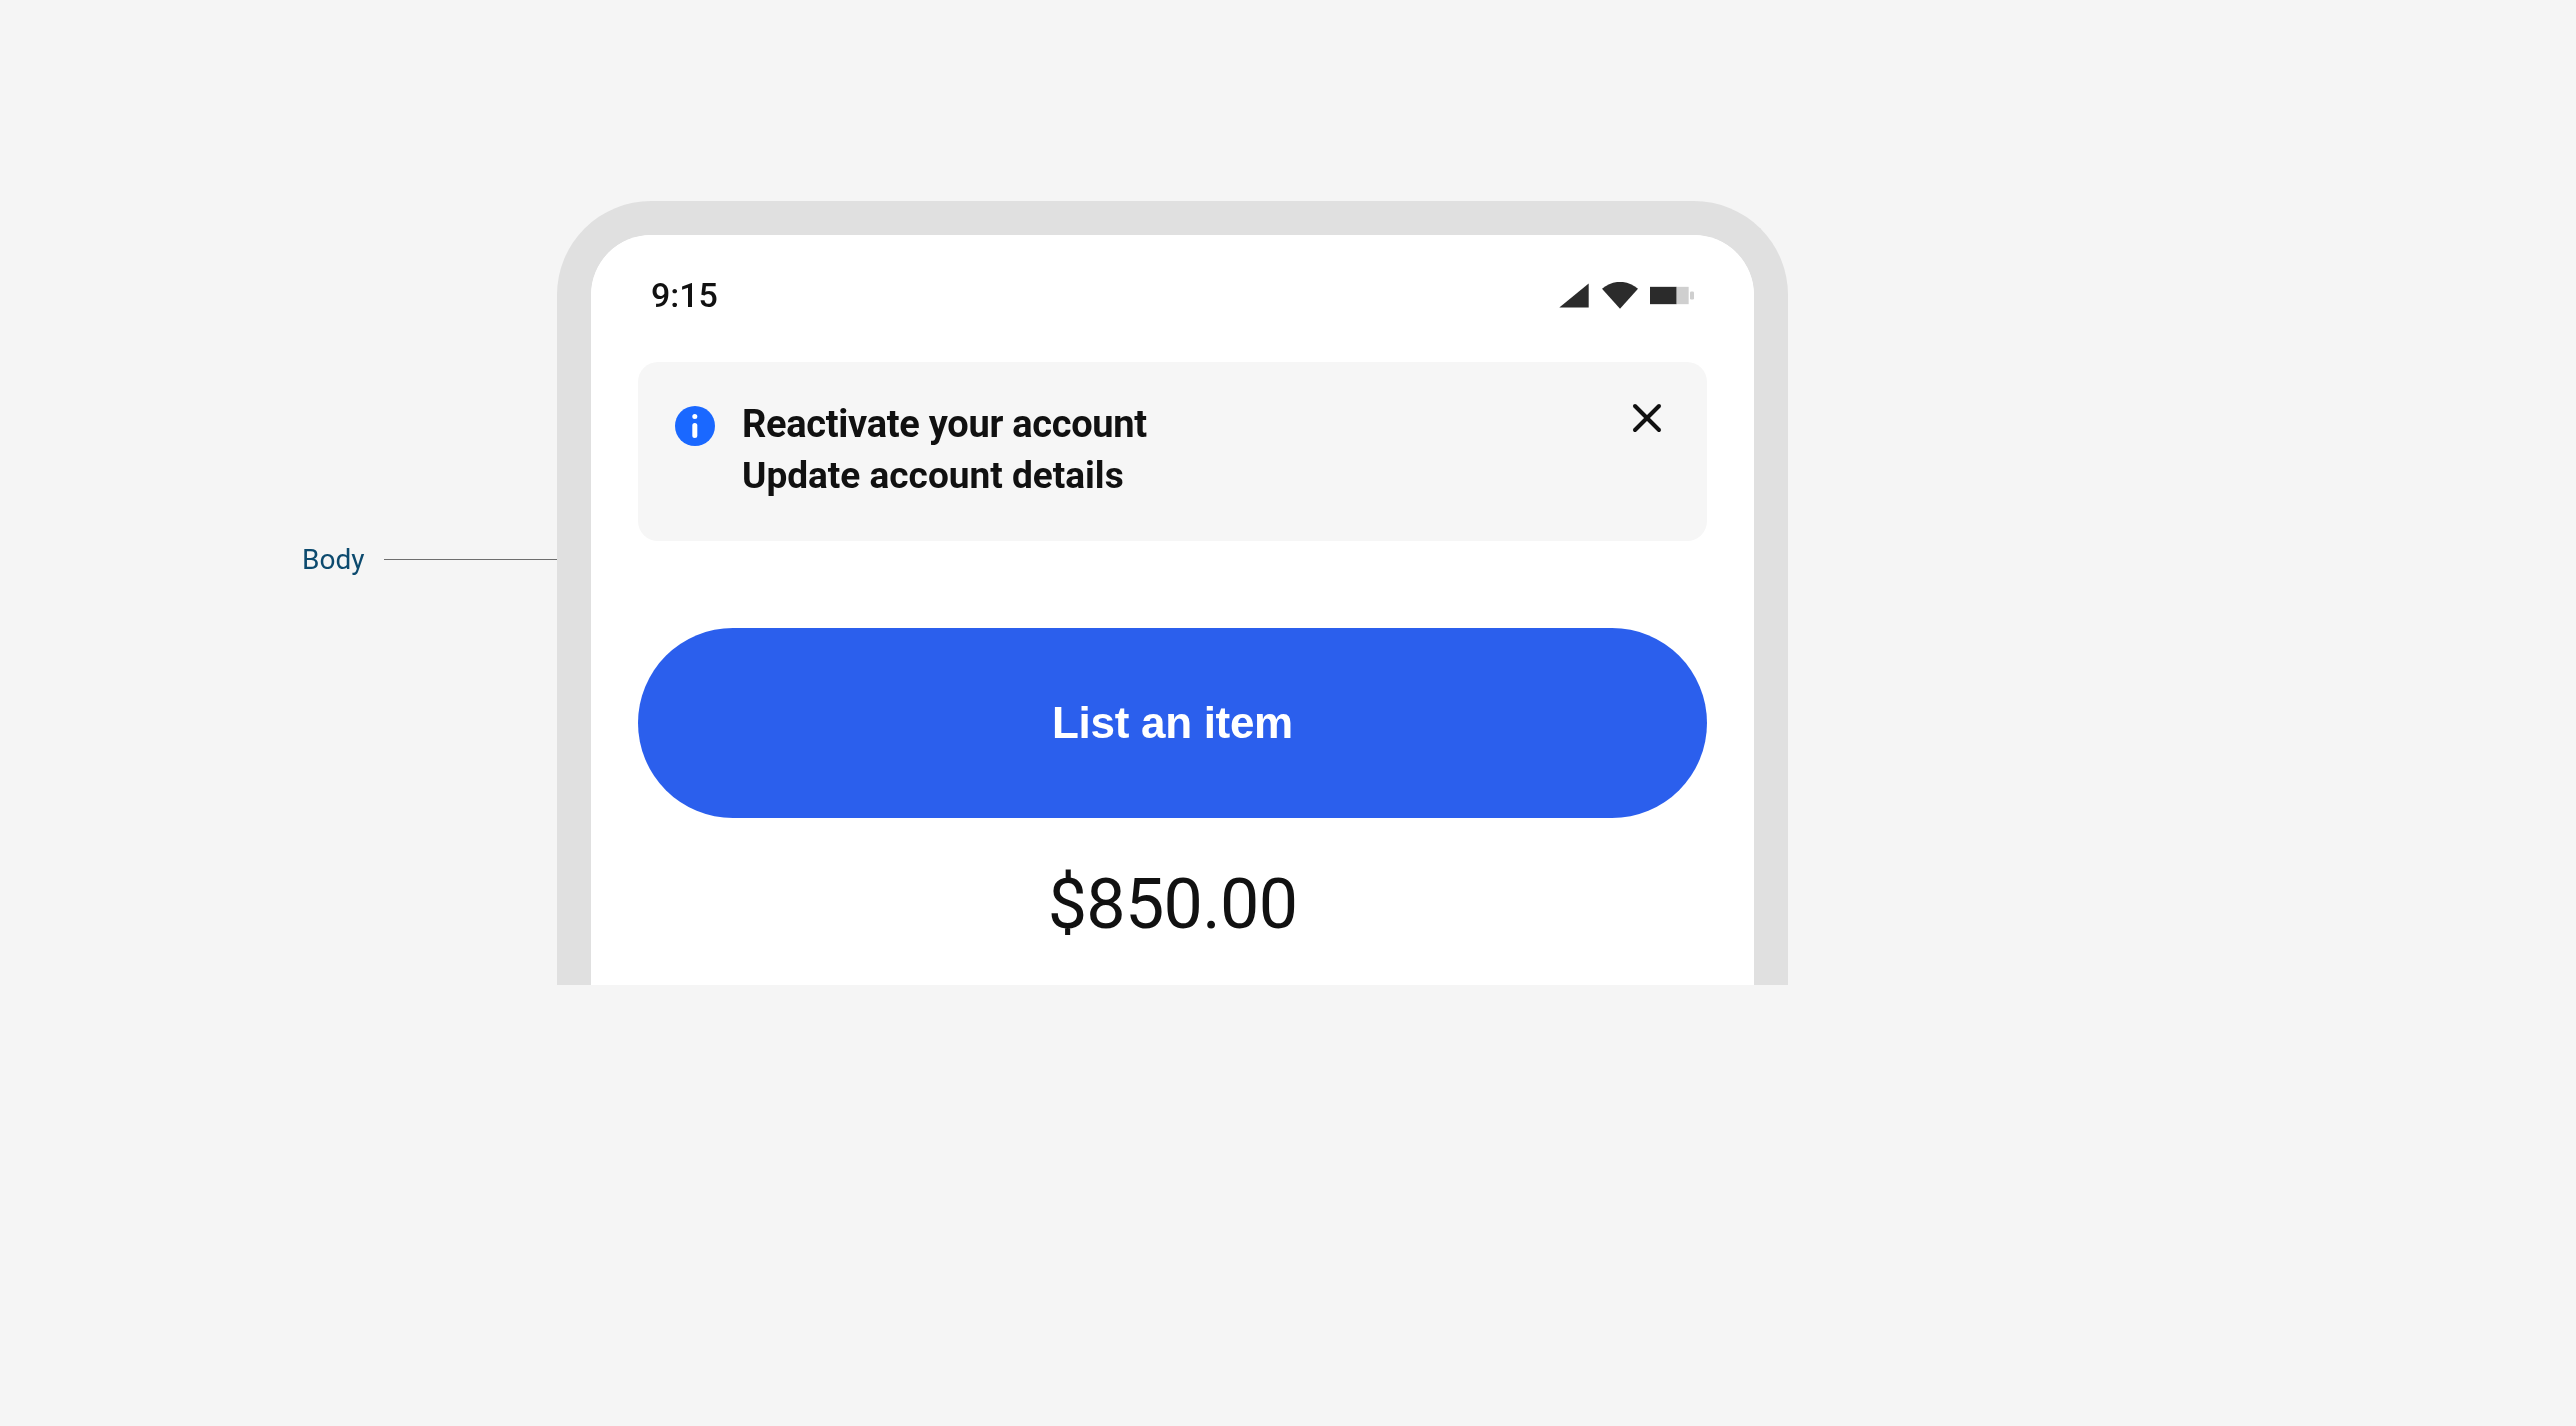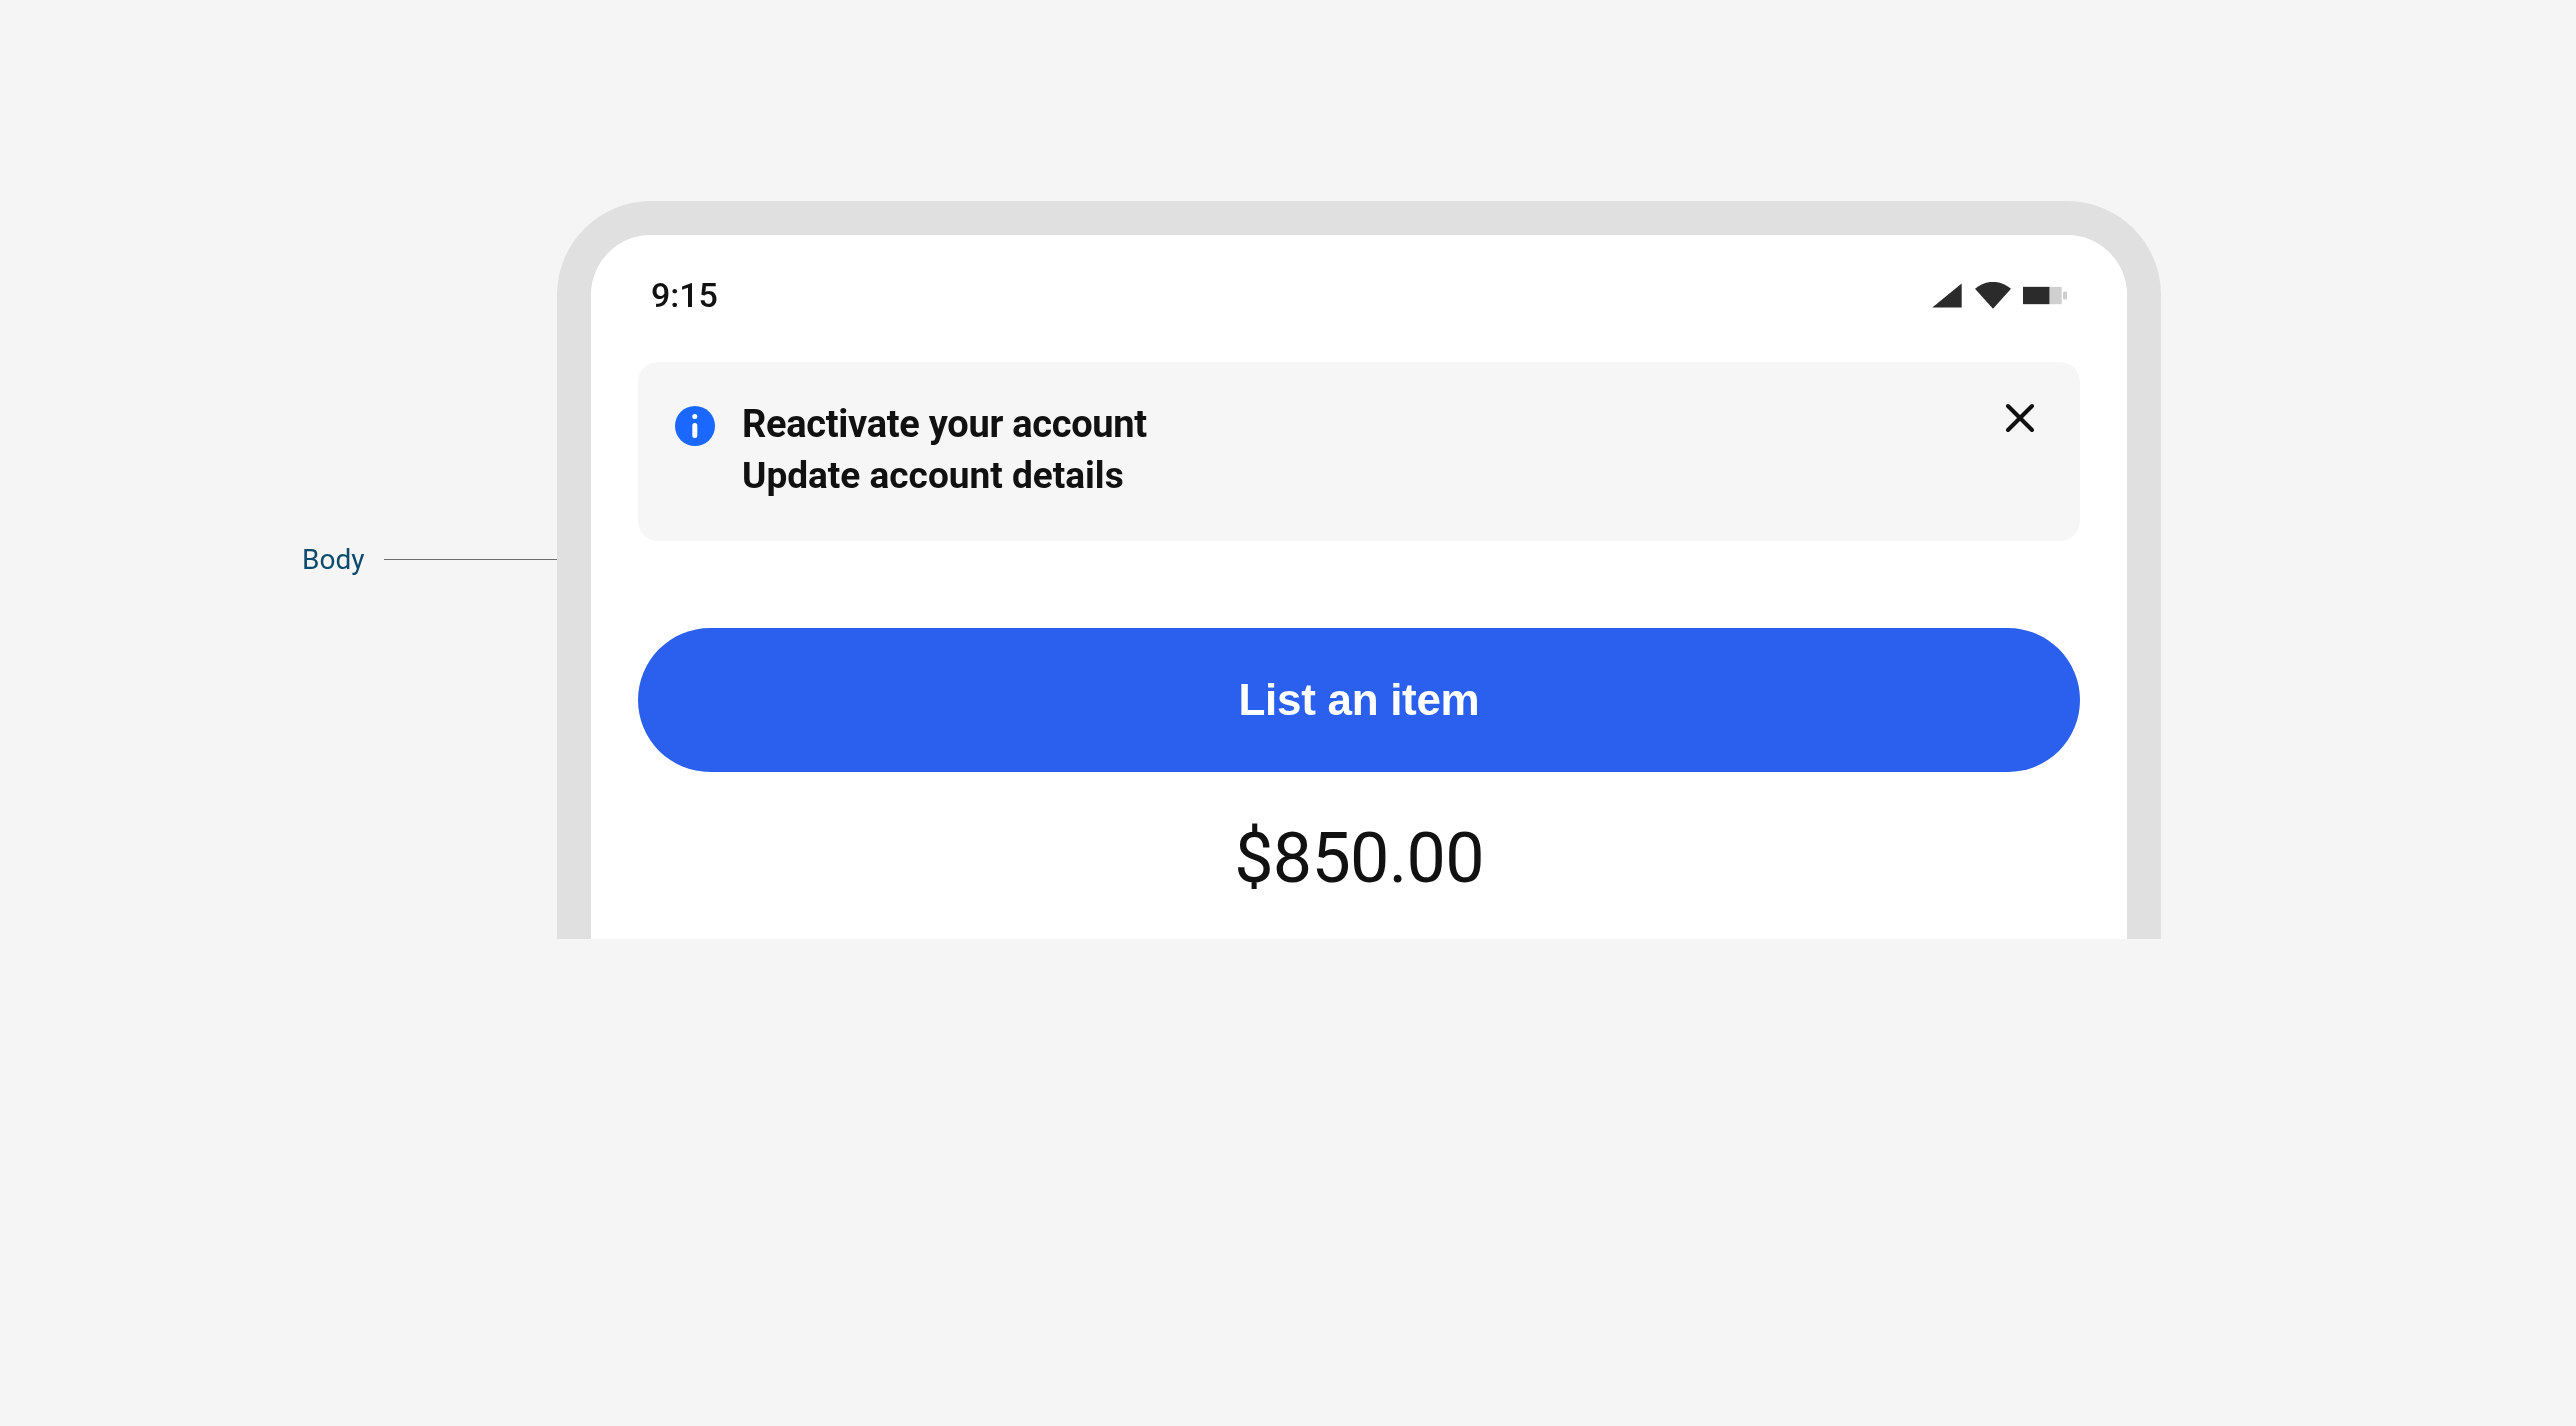--- a/index.html
+++ b/index.html
@@ -34,21 +34,21 @@
       width: 215px;
       height: 1.3px;
       background: #6e6e6e;
     }
 
     
     .phone {
       position: absolute;
       left: 557px;
       top: 201px;
-      width: 1604px;
+      width: 1231px;
       border: 34px solid #e0e0e0;
       border-bottom: none;
       border-radius: 94px 94px 0 0;
       background: #ffffff;
       overflow: hidden;
       padding-bottom: 40px;
     }
 
     .phone-inner {
       background: #ffffff;
@@ -154,21 +154,21 @@
     }
 
     
     .primary-btn {
       margin-top: 87px;
       width: 100%;
       background: #2b5fed;
       color: #fff;
       border: none;
       border-radius: 101px;
-      padding: 47px 0;
+      padding: 70px 0;
       font-size: 44px;
       font-weight: 700;
       cursor: pointer;
       letter-spacing: -0.3px;
     }
 
     
     .amount {
       margin-top: 45px;
       text-align: center;

